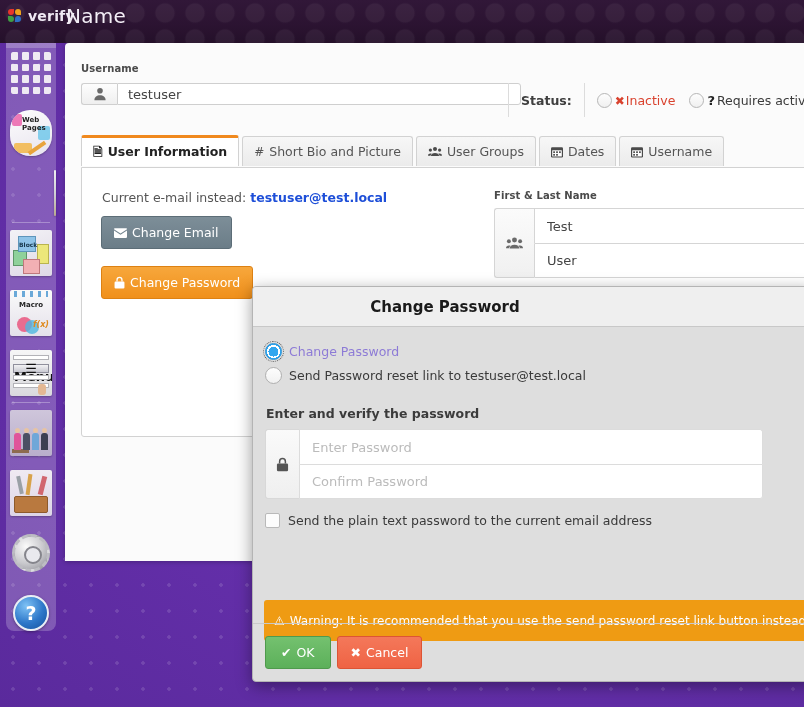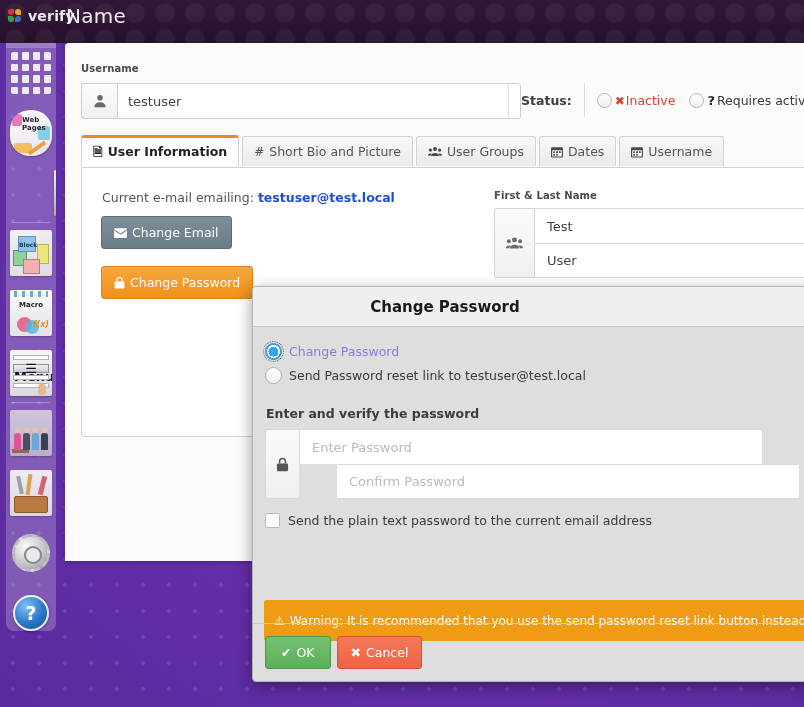--- a/index.html
+++ b/index.html
@@ -150,21 +150,21 @@
     box-shadow: 0 1px 4px rgba(0,0,0,0.25);
     z-index: 20;
   }
   .field-label {
     font-size: 10px; font-weight: bold; color: #4a4a4a; letter-spacing: .1px;
   }
   #username-label { position:absolute; left:16px; top:20px; }
 
   
   #username-group {
-    position: absolute; left: 16px; top: 40px; height: 36px; display: flex; align-items: stretch;
+    position: absolute; left: 16px; top: 40px; height: 22px; display: flex; align-items: stretch;
   }
   .addon {
     width: 36px; background: linear-gradient(180deg,#fdfdfd,#efefef);
     border: 1px solid #cfcfcf; border-right: none;
     display: flex; align-items: center; justify-content: center;
     border-radius: 3px 0 0 3px; color: #666;
   }
   #username-input {
     width: 404px; border: 1px solid #cfcfcf; border-radius: 0 3px 3px 0;
     background: #fff; font-size: 13px; color: #444; padding: 0 10px;
@@ -271,21 +271,21 @@
     border:1px solid #d8d8d8; border-right:none; border-radius:3px 0 0 3px;
     display:flex;align-items:center;justify-content:center;
   }
   .pw-inputs { flex:1; }
   .pw-inputs input {
     display:block; width:100%; height:35px; border:1px solid #dcdcdc; background:#fff;
     font-size:13px; color:#444; padding:0 12px;
     font-family:"DejaVu Sans","Liberation Sans",sans-serif;
   }
   .pw-inputs input:first-child { border-radius:0 3px 0 0; border-bottom:none; }
-  .pw-inputs input:last-child { border-radius:0 0 3px 0;margin-left:37px; }
+  .pw-inputs input:last-child { border-radius:0 0 3px 0; }
   .pw-inputs input::placeholder { color:#bbb; }
   #plain-check { display:flex; align-items:center; gap:8px; margin-top:14px; }
   #plain-check .cb {
     width:15px;height:15px;border:1px solid #b9b9b9;background:#fcfcfc;border-radius:2px;flex:none;
   }
   #plain-check .lbl { font-size:12.5px; color:#3a3a3a; }
   #warning-bar {
     position:absolute; left:11px; top:273px; width:560px; height:41px;
     background:#ef9b13; color:#fff; font-size:12px;
     display:flex; align-items:center; padding-left:10px; white-space:nowrap;
@@ -506,21 +506,21 @@
           <rect x="2.6" y="9.3" width="2" height="2" fill="#4a4a4a"></rect>
           <rect x="6" y="9.3" width="2" height="2" fill="#4a4a4a"></rect>
         </svg>
       </span>
       <span>Username</span>
     </div>
   </div>
 
   <div id="tab-panel">
     <div id="email-line">
-      <span>Current e-mail emailing:</span>
+      <span>Current e-mail instead:</span>
       <b>testuser@test.local</b>
     </div>
 
     <div id="btn-change-email" class="btn">
       <span>
         <svg width="13" height="10" viewBox="0 0 16 12" fill="#ffffff">
           <path d="M0 1.4 8 6.6 16 1.4V1a1 1 0 0 0-1-1H1a1 1 0 0 0-1 1z"></path>
           <path d="M0 3v8a1 1 0 0 0 1 1h14a1 1 0 0 0 1-1V3L8 8.2z"></path>
         </svg>
       </span>

